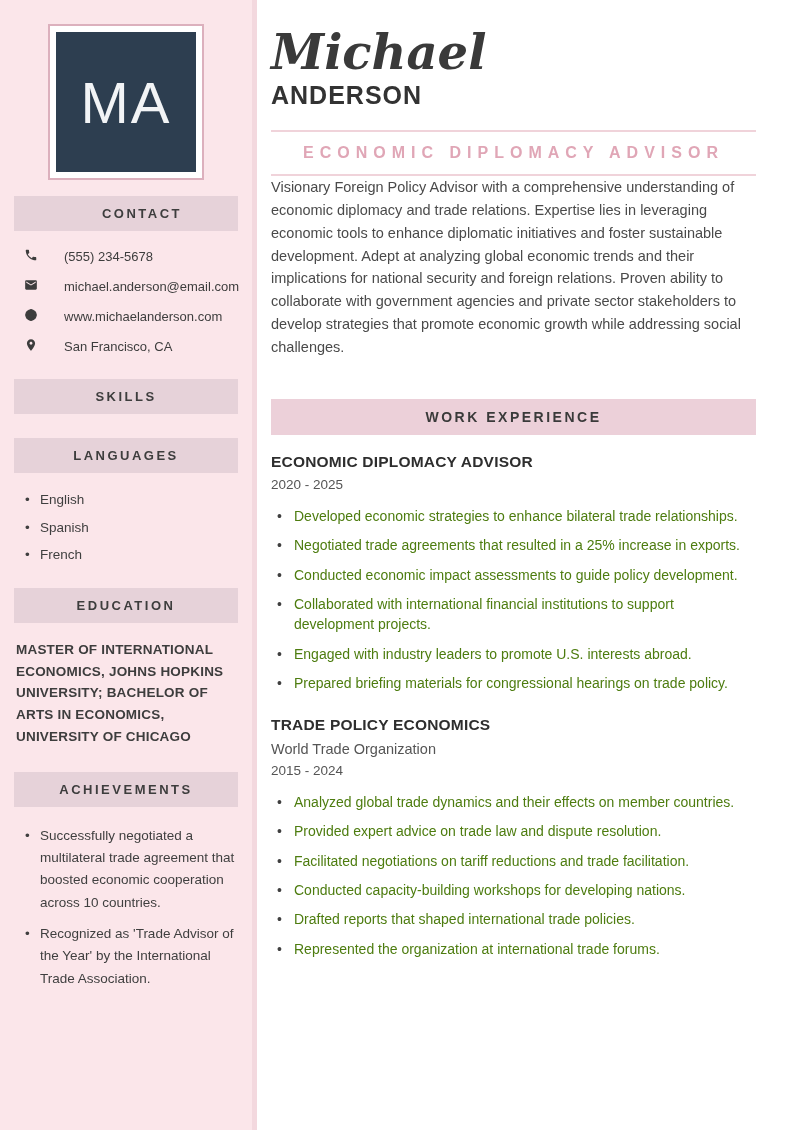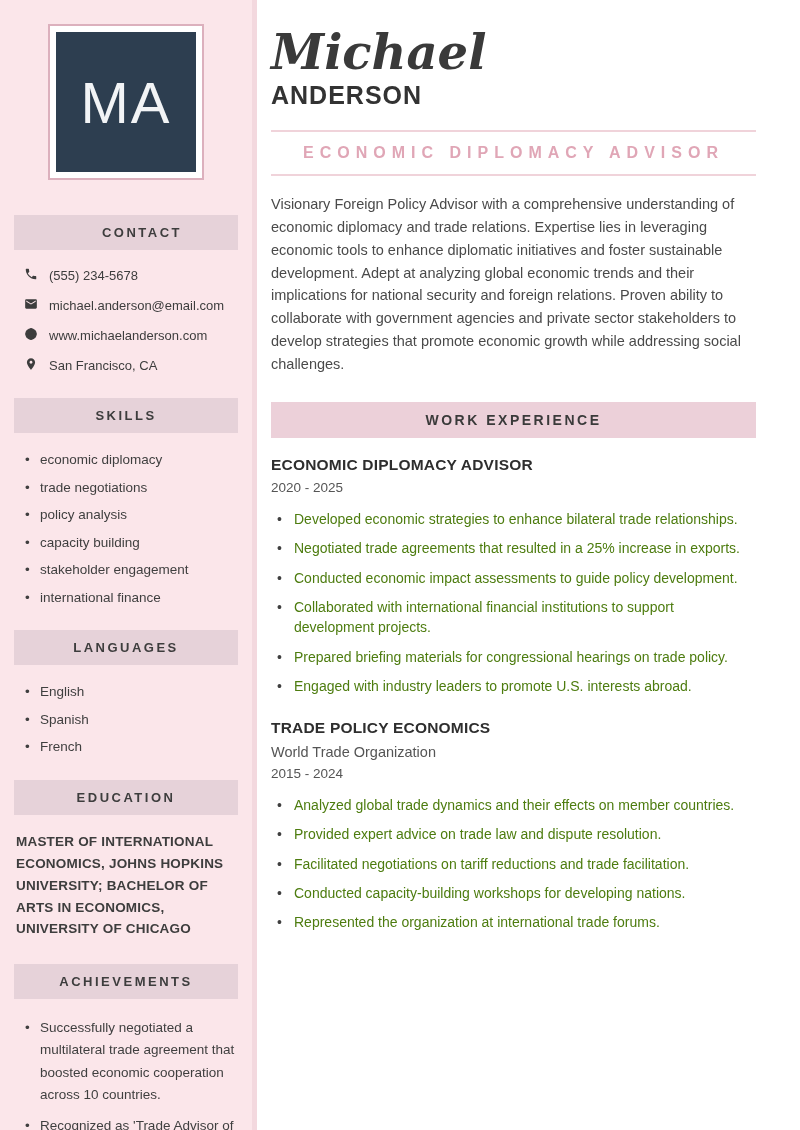--- a/index.html
+++ b/index.html
@@ -14,24 +14,24 @@
 
   .mono-frame { width:156px; height:156px; margin:24px auto 0; background:#ffffff;
                 border:2px solid #dcb0bd; display:flex; align-items:center; justify-content:center; }
   .mono-box { width:140px; height:140px; background:#2d3e50; color:#f2f4f6;
               display:flex; align-items:center; justify-content:center;
               font-size:58px; font-weight:500; letter-spacing:2px; }
 
   .side-band { margin:24px 14px 0; height:35px; background:#e6d2d9;
                display:flex; align-items:center; justify-content:center;
                font-size:13px; font-weight:bold; letter-spacing:2.5px; color:#3d3d3d; }
-  .side-band.first { margin-top:35px;padding-left:32px; }
+  .side-band.first { margin-top:16px;padding-left:32px; }
 
   .contact-list { margin:17px 10px 0 24px; }
-  .contact-item { display:flex; align-items:center; gap:11px; margin-bottom:13px;
+  .contact-item { display:flex; align-items:center; gap:26px; margin-bottom:13px;
                   font-size:13px; color:#3d3d3d; }
   .contact-item svg { width:14px; height:14px; fill:#3d3d3d; flex-shrink:0; }
 
   ul.side-list { margin:18px 10px 0 24px; list-style:none; }
   ul.side-list li { position:relative; padding-left:16px; font-size:13.5px; color:#3f3f3f;
                     margin-bottom:10px; line-height:1.3; }
   ul.side-list li::before { content:"•"; position:absolute; left:1px; top:0; color:#3f3f3f; }
 
   ul.side-list.wrap li { line-height:1.65; margin-bottom:9px; }
 
@@ -42,23 +42,23 @@
   .main { position:absolute; left:271px; width:485px; top:0; }
 
   .name-first { font-family:"DejaVu Serif", serif; font-style:italic; font-weight:bold;
                 font-size:48px; color:#3a3a3a; line-height:1.1; margin-top:26px; }
   .name-last  { font-size:25px; font-weight:bold; color:#333333; letter-spacing:1px; margin-top:2px; }
 
   .title-block { margin-top:20px; border-top:2px solid #f0d3da; border-bottom:2px solid #f0d3da;
                  padding:12px 0; text-align:center; }
   .title-text { font-size:16px; font-weight:bold; letter-spacing:6px; color:#e0a6b6; }
 
-  .summary { margin-top:17px; font-size:14.5px; line-height:1.58; color:#4a4a4a; }
+  .summary { font-size:14.5px; line-height:1.58; color:#4a4a4a; }
 
-  .work-band { margin-top:26px; height:36px; background:#ecd0d9;
+  .work-band { margin-top:40px; height:36px; background:#ecd0d9;
                display:flex; align-items:center; justify-content:center;
                font-size:14px; font-weight:bold; letter-spacing:2.5px; color:#3a3a3a; }
 
   .job { margin-top:18px; }
   .job + .job { margin-top:23px; }
   .job-title { font-size:15.5px; font-weight:bold; color:#2e2e2e; letter-spacing:0.2px; }
   .job-company { font-size:14.5px; color:#555555; margin-top:7px; }
   .job-dates { font-size:13.5px; color:#555555; margin-top:6px; }
   ul.job-bullets { margin:14px 0 0 6px; list-style:none; }
   ul.job-bullets li { position:relative; padding-left:17px; font-size:14px; color:#4d7c0f;
@@ -100,28 +100,20 @@
       </div>
       <div class="contact-item">
         <span><svg viewBox="0 0 24 24">
               <path d="M12 2C8.13 2 5 5.13 5 9c0 5.25 7 13 7 13s7-7.75 7-13c0-3.87-3.13-7-7-7zm0 9.5c-1.38 0-2.5-1.12-2.5-2.5S10.62 6.5 12 6.5s2.5 1.12 2.5 2.5-1.12 2.5-2.5 2.5z"></path>
             </svg></span>
         <span>San Francisco, CA</span>
       </div>
     </div>
 
     <div class="side-band">SKILLS</div>
-    <ul class="side-list">
-        <li>economic diplomacy</li>
-        <li>trade negotiations</li>
-        <li>policy analysis</li>
-        <li>capacity building</li>
-        <li>stakeholder engagement</li>
-        <li>international finance</li>
-      </ul>
 
     <div class="side-band">LANGUAGES</div>
     <ul class="side-list">
         <li>English</li>
         <li>Spanish</li>
         <li>French</li>
       </ul>
 
     <div class="side-band">EDUCATION</div>
     <div class="edu-text">MASTER OF INTERNATIONAL ECONOMICS, JOHNS HOPKINS UNIVERSITY; BACHELOR OF ARTS IN ECONOMICS, UNIVERSITY OF CHICAGO</div>
@@ -149,32 +141,33 @@
     <div class="work-band">WORK EXPERIENCE</div>
 
     <section class="job">
       <div class="job-title">ECONOMIC DIPLOMACY ADVISOR</div>
       <div class="job-dates">2020 - 2025</div>
       <ul class="job-bullets">
           <li>Developed economic strategies to enhance bilateral trade relationships.</li>
           <li>Negotiated trade agreements that resulted in a 25% increase in exports.</li>
           <li>Conducted economic impact assessments to guide policy development.</li>
           <li>Collaborated with international financial institutions to support development projects.</li>
+          <li>Engaged with industry leaders to promote U.S. interests abroad.</li>
           <li>Prepared briefing materials for congressional hearings on trade policy.</li>
-          <li>Engaged with industry leaders to promote U.S. interests abroad.</li>
         </ul>
     </section>
 
     <section class="job">
       <div class="job-title">TRADE POLICY ECONOMICS</div>
       <div class="job-company">World Trade Organization</div>
       <div class="job-dates">2015 - 2024</div>
       <ul class="job-bullets">
           <li>Analyzed global trade dynamics and their effects on member countries.</li>
           <li>Provided expert advice on trade law and dispute resolution.</li>
           <li>Facilitated negotiations on tariff reductions and trade facilitation.</li>
           <li>Conducted capacity-building workshops for developing nations.</li>
+          <li>Drafted reports that shaped international trade policies.</li>
           <li>Represented the organization at international trade forums.</li>
         </ul>
     </section>
 
   </main>
 </div>
 
 </body></html>

